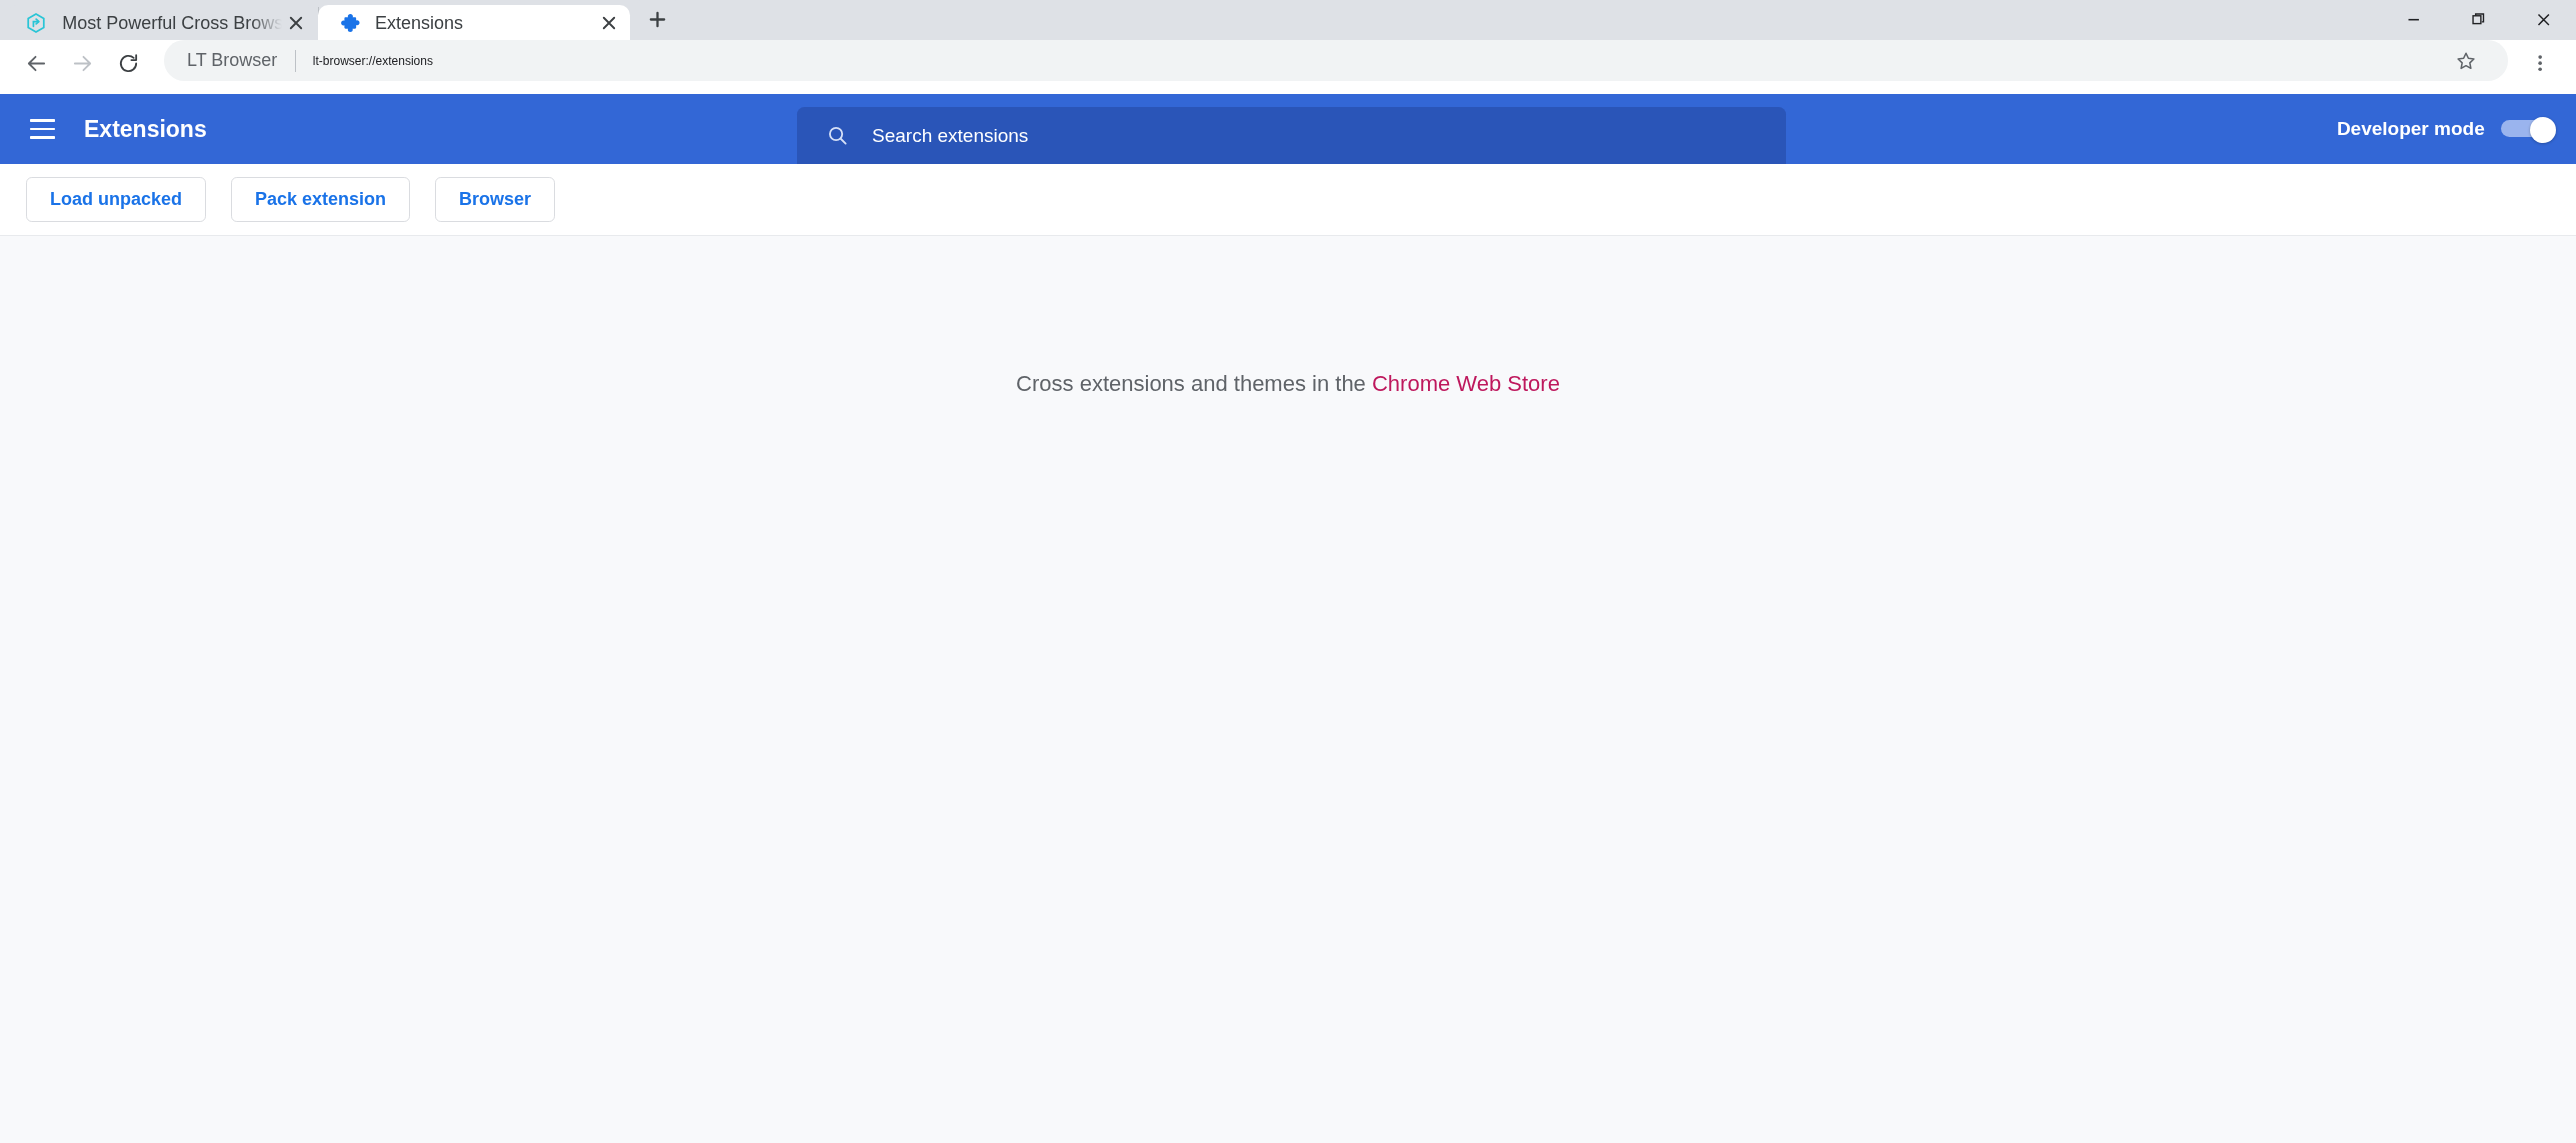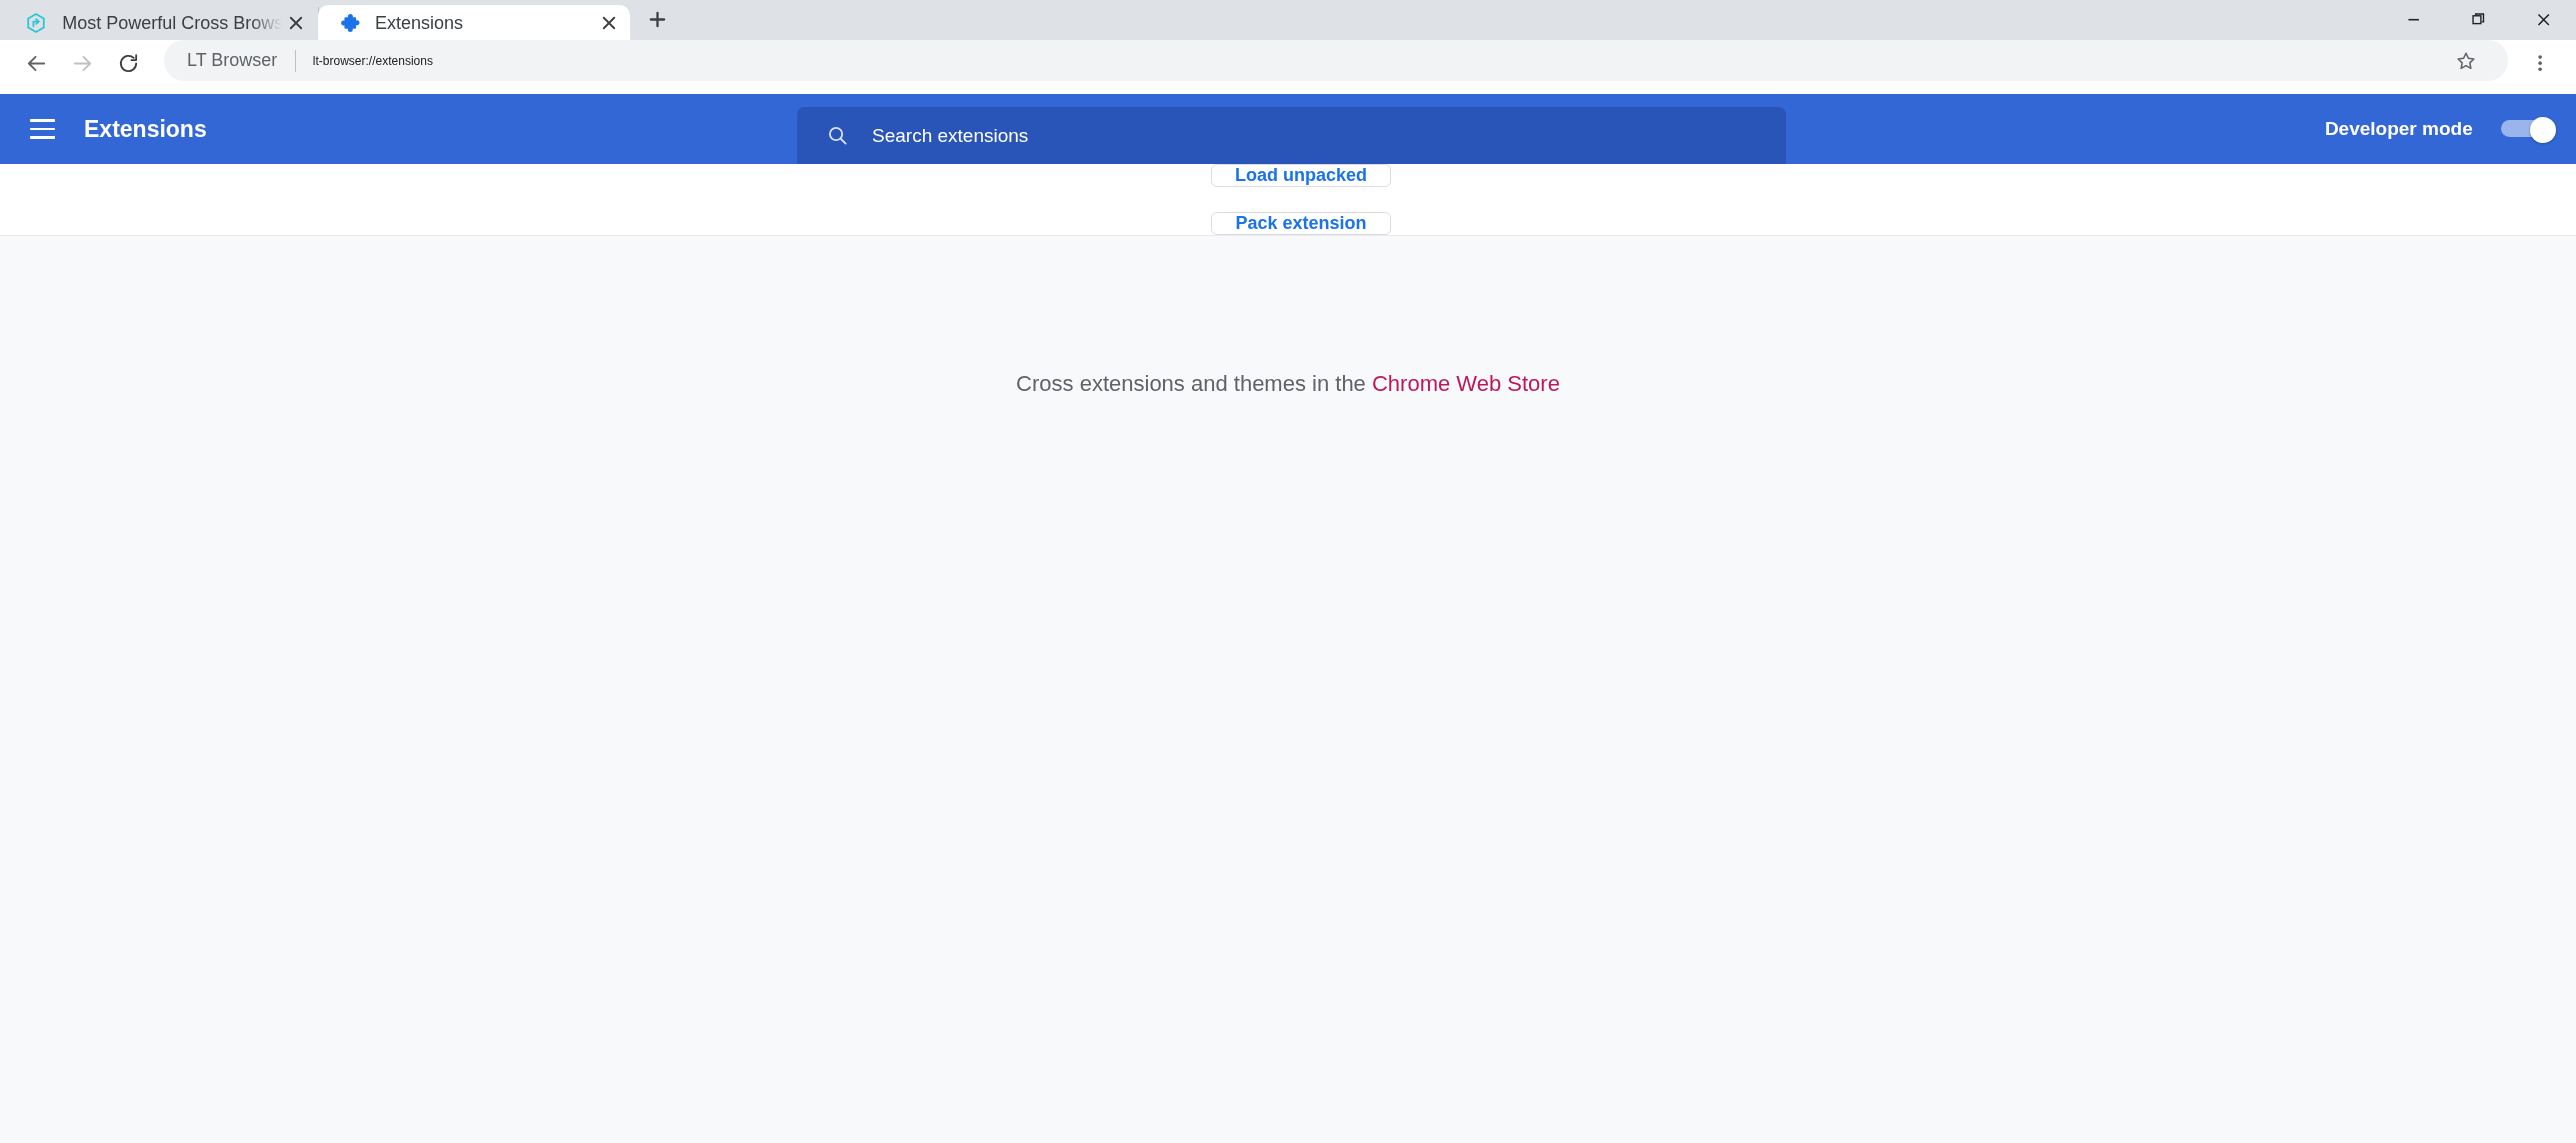--- a/index.html
+++ b/index.html
@@ -258,21 +258,21 @@
     white-space: nowrap;
   }
 
   .devmode {
     position: absolute;
     right: 20.3px;
     top: 0;
     height: 70px;
     display: flex;
     align-items: center;
-    gap: 28px;
+    gap: 16px;
   }
   .devmode-label {
     color: #ffffff;
     font-size: 19px;
     font-weight: bold;
     white-space: nowrap;
   }
   .toggle {
     position: relative;
     width: 55px;
@@ -303,21 +303,20 @@
 
   .ext-toolbar {
     height: 72px;
     background: #ffffff;
     border-bottom: 1.5px solid #e8eaed;
     display: flex;
     align-items: center;
     padding-left: 26px;
     gap: 25px;
     flex-shrink: 0;
-    flex-direction: column;
   }
 
   .ext-btn {
     height: 45px;
     padding: 0 23px;
     background: #ffffff;
     border: 1.5px solid #dadce0;
     border-radius: 5.8px;
     color: #1a73e8;
     font-size: 18px;

